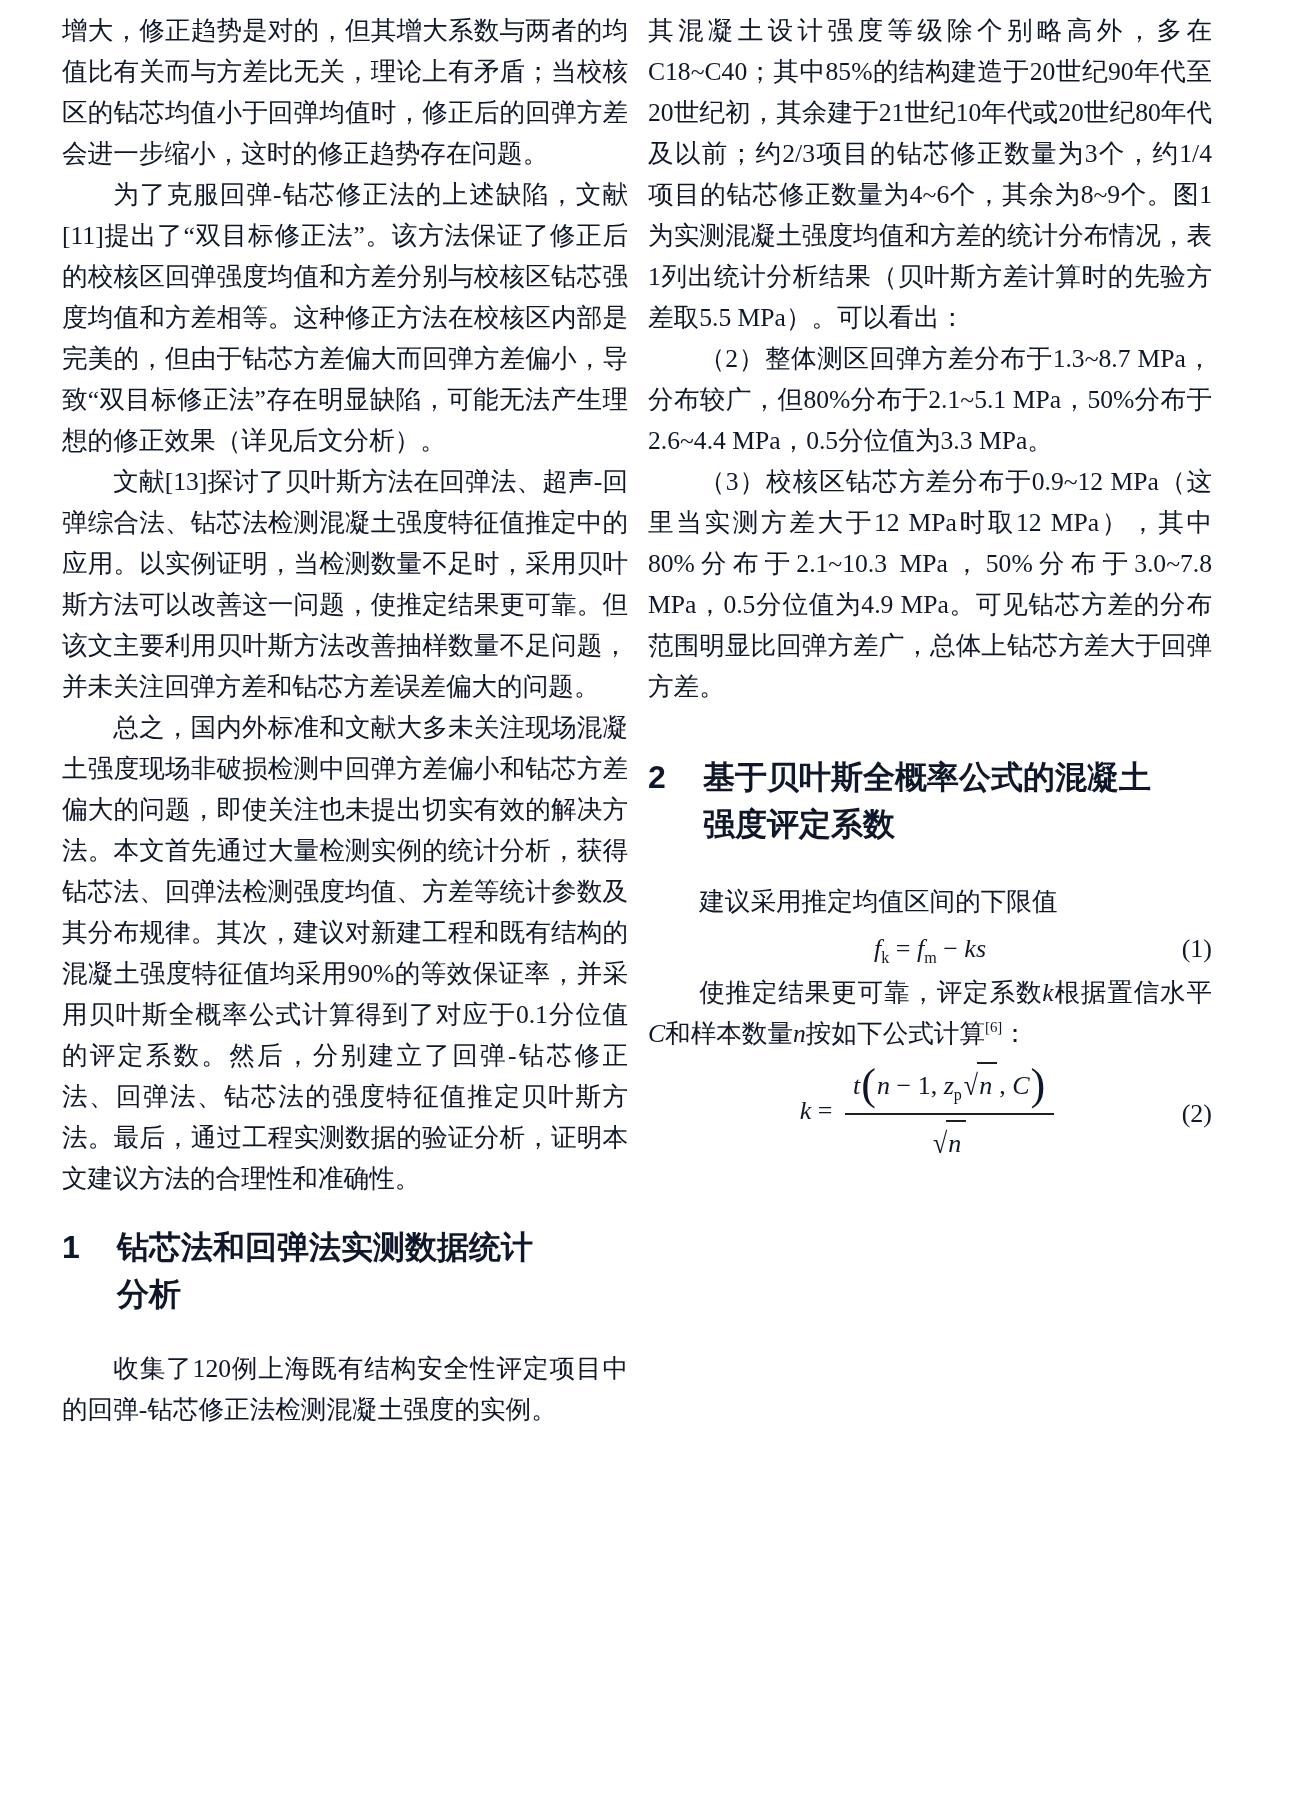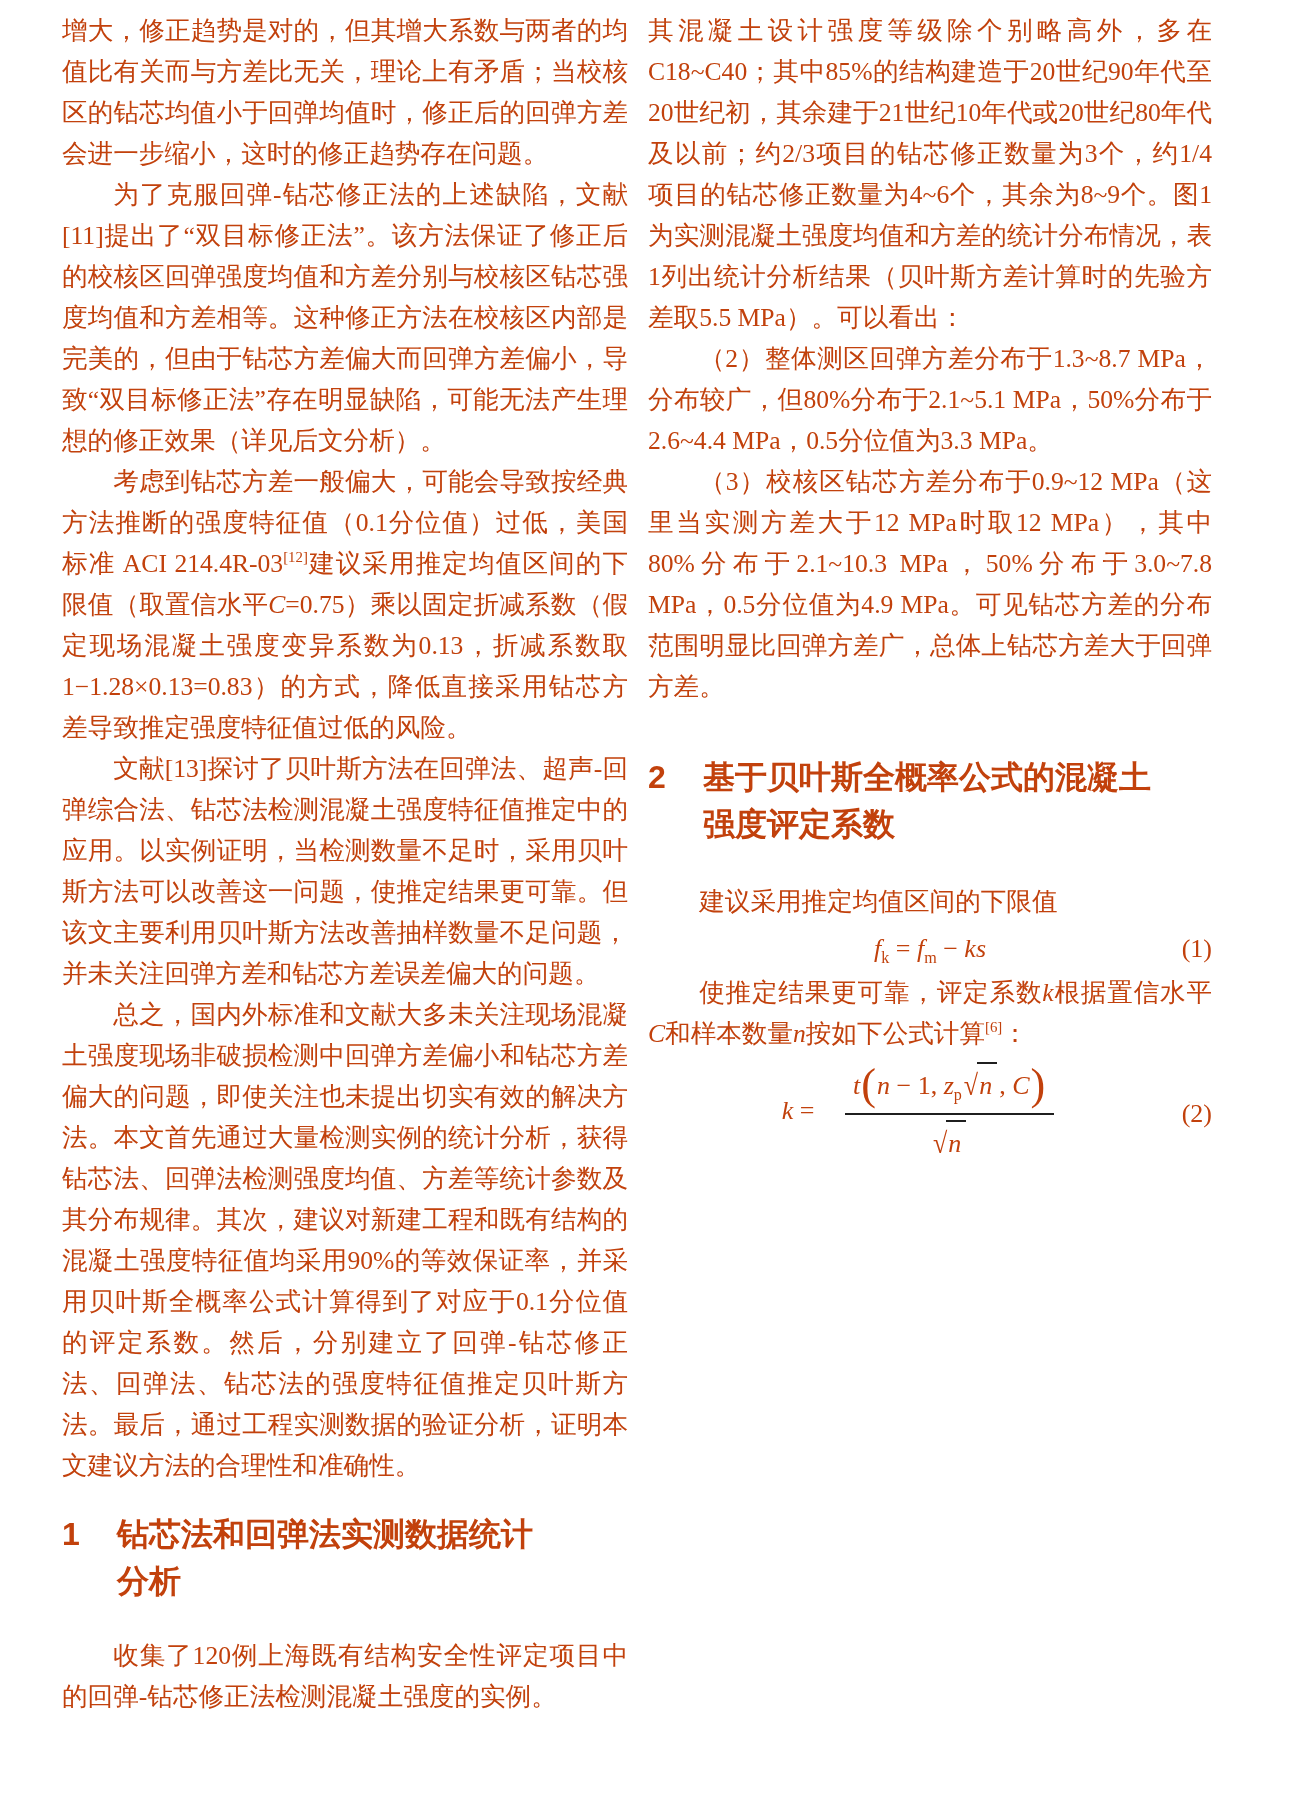--- a/index.html
+++ b/index.html
@@ -1,18 +1,18 @@
 <!DOCTYPE html>
 <html><head>
 <meta charset="utf-8">
 <style>
   html,body { margin:0; padding:0; }
   .page {
     position:relative; width:1300px; height:1819px;
-    background:#ffffff; color:#c2410c;
+    background:#ffffff; color:#0f172a;
     font-family:"Liberation Serif","DejaVu Serif",serif;
     overflow:hidden;
   }
   .col {
     position:absolute; top:10px;
     font-size:25.6px; line-height:41px;
     text-align:justify;
   }
   .col-left  { left:62px;  width:566px; }
   .col-right { left:648px; width:564px; }
@@ -36,38 +36,37 @@
 
   .equation {
     position:relative; display:flex;
     justify-content:center; align-items:center;
     font-size:26px; text-align:center;
   }
   .eq1 { min-height:48px; margin-top:2px; }
   .eq2 { min-height:100px; margin-top:8px; }
   .eq-num { position:absolute; right:0; top:50%; transform:translateY(-50%); font-style:normal; }
 
-  .frac { display:inline-flex; flex-direction:column; align-items:center; vertical-align:middle; margin:0 24px; }
+  .frac { display:inline-flex; flex-direction:column; align-items:center; vertical-align:middle; margin:0 6px; }
   .frac .fnum { display:block; padding:0 8px 7px 8px; border-bottom:2.5px solid #1f1f1f; white-space:nowrap; }
   .frac .fden { display:block; padding-top:5px; white-space:nowrap; }
 
   .big { font-size:1.7em; font-weight:400; line-height:0.8; vertical-align:-0.12em; padding:0 1px; }
   .sqrt { display:inline-block; white-space:nowrap; margin:0 2px; }
   .sqrt .sign { display:inline-block; transform:scaleY(1.12); }
   .sqrt .rad { display:inline-block; border-top:2px solid #1f1f1f; padding:1px 5px 0 2px; margin-left:-1px; }
 </style>
 </head>
 <body>
 
 <div class="page">
 
   <div class="col col-left">
     <p class="flush">增大，修正趋势是对的，但其增大系数与两者的均值比有关而与方差比无关，理论上有矛盾；当校核区的钻芯均值小于回弹均值时，修正后的回弹方差会进一步缩小，这时的修正趋势存在问题。</p>
     <p>为了克服回弹-钻芯修正法的上述缺陷，文献[11]提出了“双目标修正法”。该方法保证了修正后的校核区回弹强度均值和方差分别与校核区钻芯强度均值和方差相等。这种修正方法在校核区内部是完美的，但由于钻芯方差偏大而回弹方差偏小，导致“双目标修正法”存在明显缺陷，可能无法产生理想的修正效果（详见后文分析）。</p>
-    <p><span>考虑到钻芯方差一般偏大，可能会导致按经典方法推断的强度特征值（0.1分位值）过低，美国标准 ACI 214.4R-03</span><sup>[12]</sup><span>建议采用推定均值区间的下限值（取置信水平</span><span style="font-style: italic;">C</span><span>=0.75）乘以固定折减系数（假定现场混凝土强度变异系数为0.13，折减系数取1−1.28×0.13=0.83）的方式，降低直接采用钻芯方差导致推定强度特征值过低的风险。</span></p>
     <p>文献[13]探讨了贝叶斯方法在回弹法、超声-回弹综合法、钻芯法检测混凝土强度特征值推定中的应用。以实例证明，当检测数量不足时，采用贝叶斯方法可以改善这一问题，使推定结果更可靠。但该文主要利用贝叶斯方法改善抽样数量不足问题，并未关注回弹方差和钻芯方差误差偏大的问题。</p>
     <p>总之，国内外标准和文献大多未关注现场混凝土强度现场非破损检测中回弹方差偏小和钻芯方差偏大的问题，即使关注也未提出切实有效的解决方法。本文首先通过大量检测实例的统计分析，获得钻芯法、回弹法检测强度均值、方差等统计参数及其分布规律。其次，建议对新建工程和既有结构的混凝土强度特征值均采用90%的等效保证率，并采用贝叶斯全概率公式计算得到了对应于0.1分位值的评定系数。然后，分别建立了回弹-钻芯修正法、回弹法、钻芯法的强度特征值推定贝叶斯方法。最后，通过工程实测数据的验证分析，证明本文建议方法的合理性和准确性。</p>
     <h2 class="sec sec1">
       <span class="sec-num">1</span>
       <span class="sec-title">钻芯法和回弹法实测数据统计分析</span>
     </h2>
     <p>收集了120例上海既有结构安全性评定项目中的回弹-钻芯修正法检测混凝土强度的实例。</p>
   </div>
 
   <div class="col col-right">

